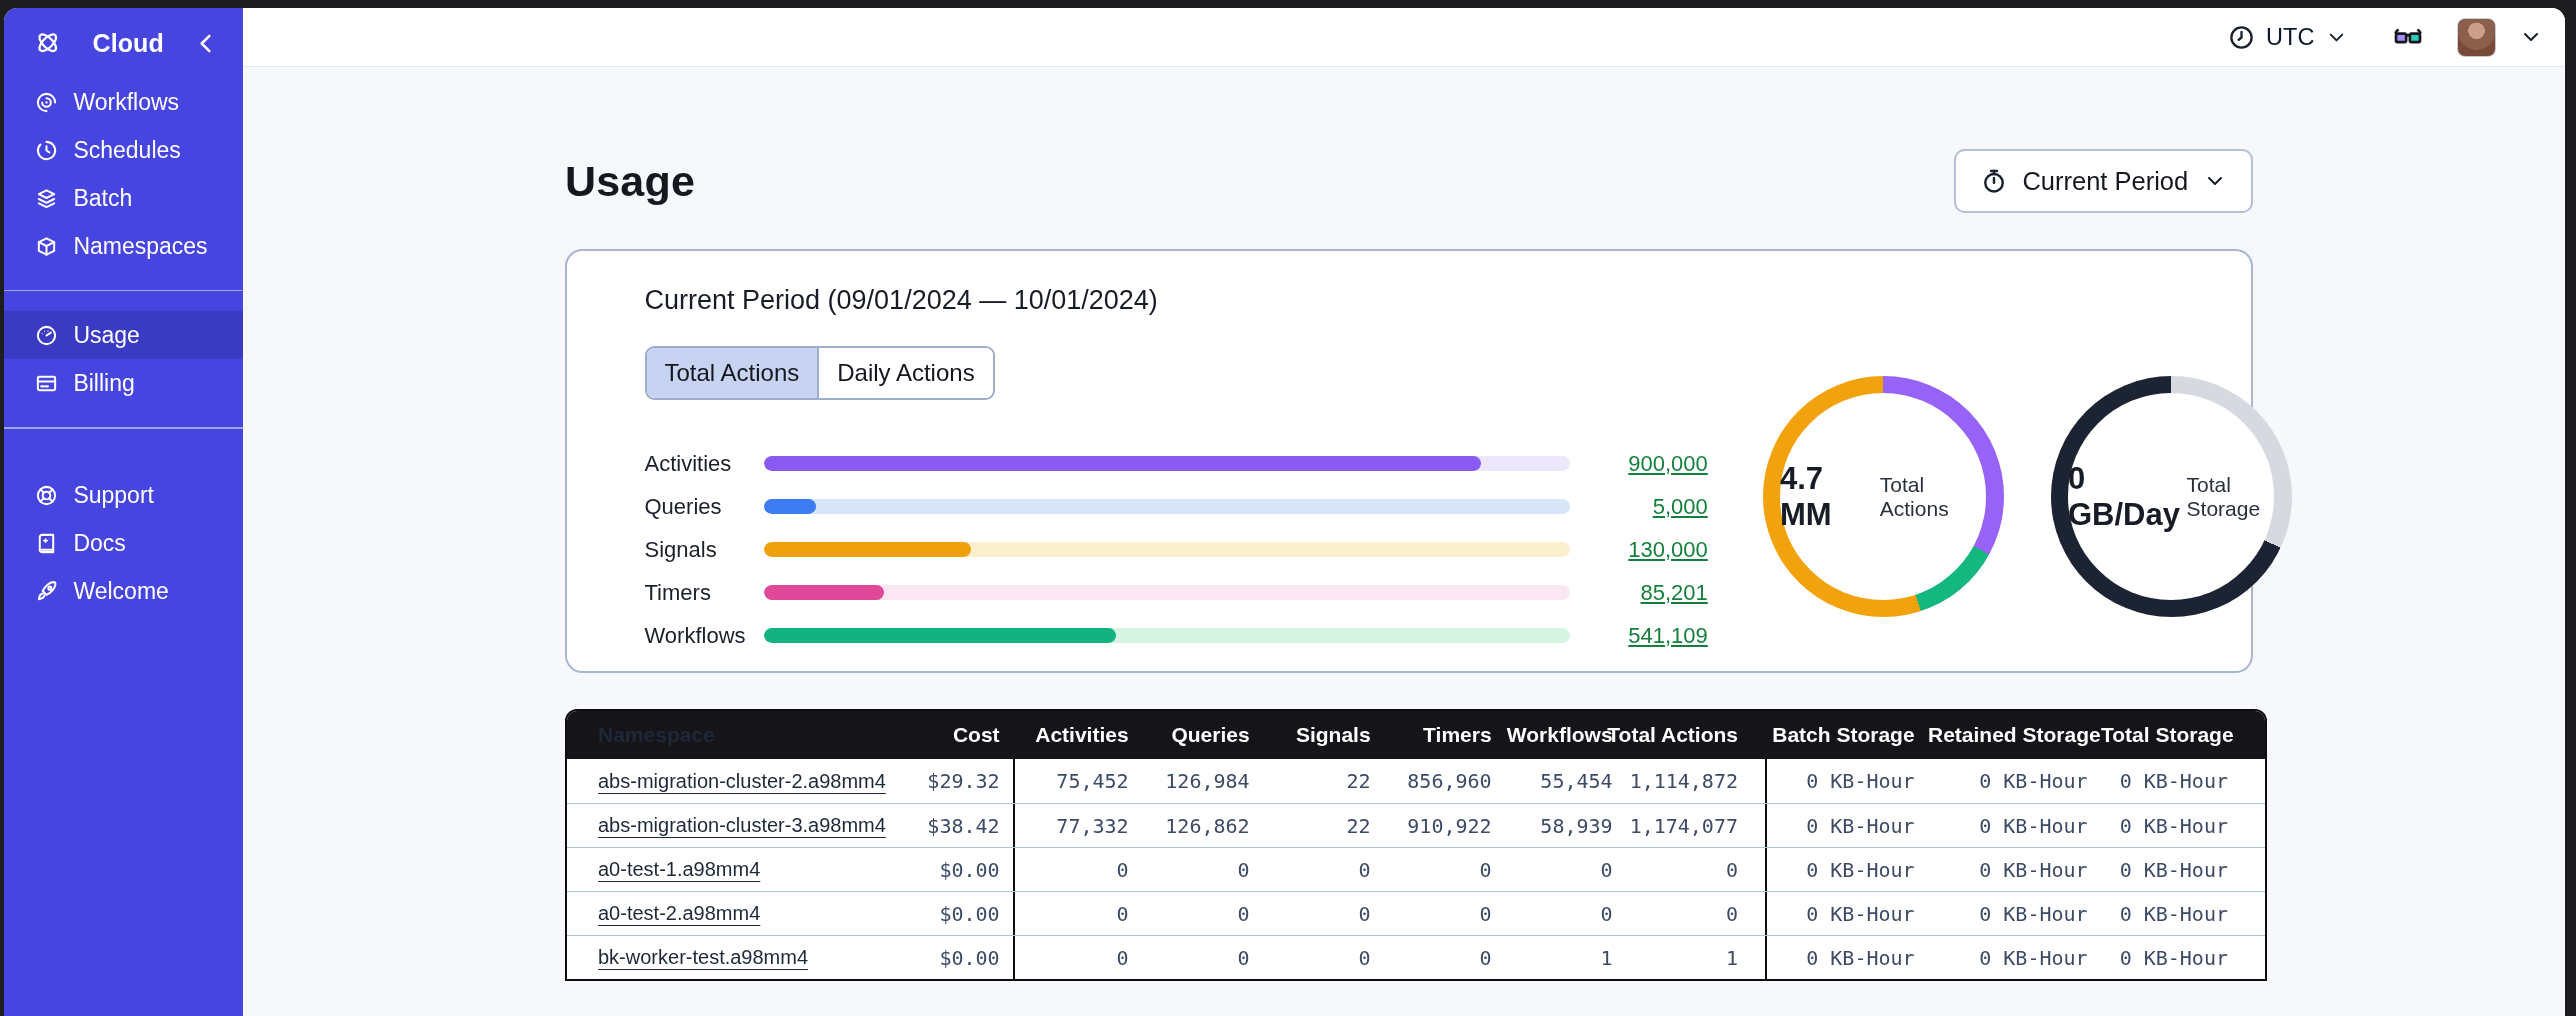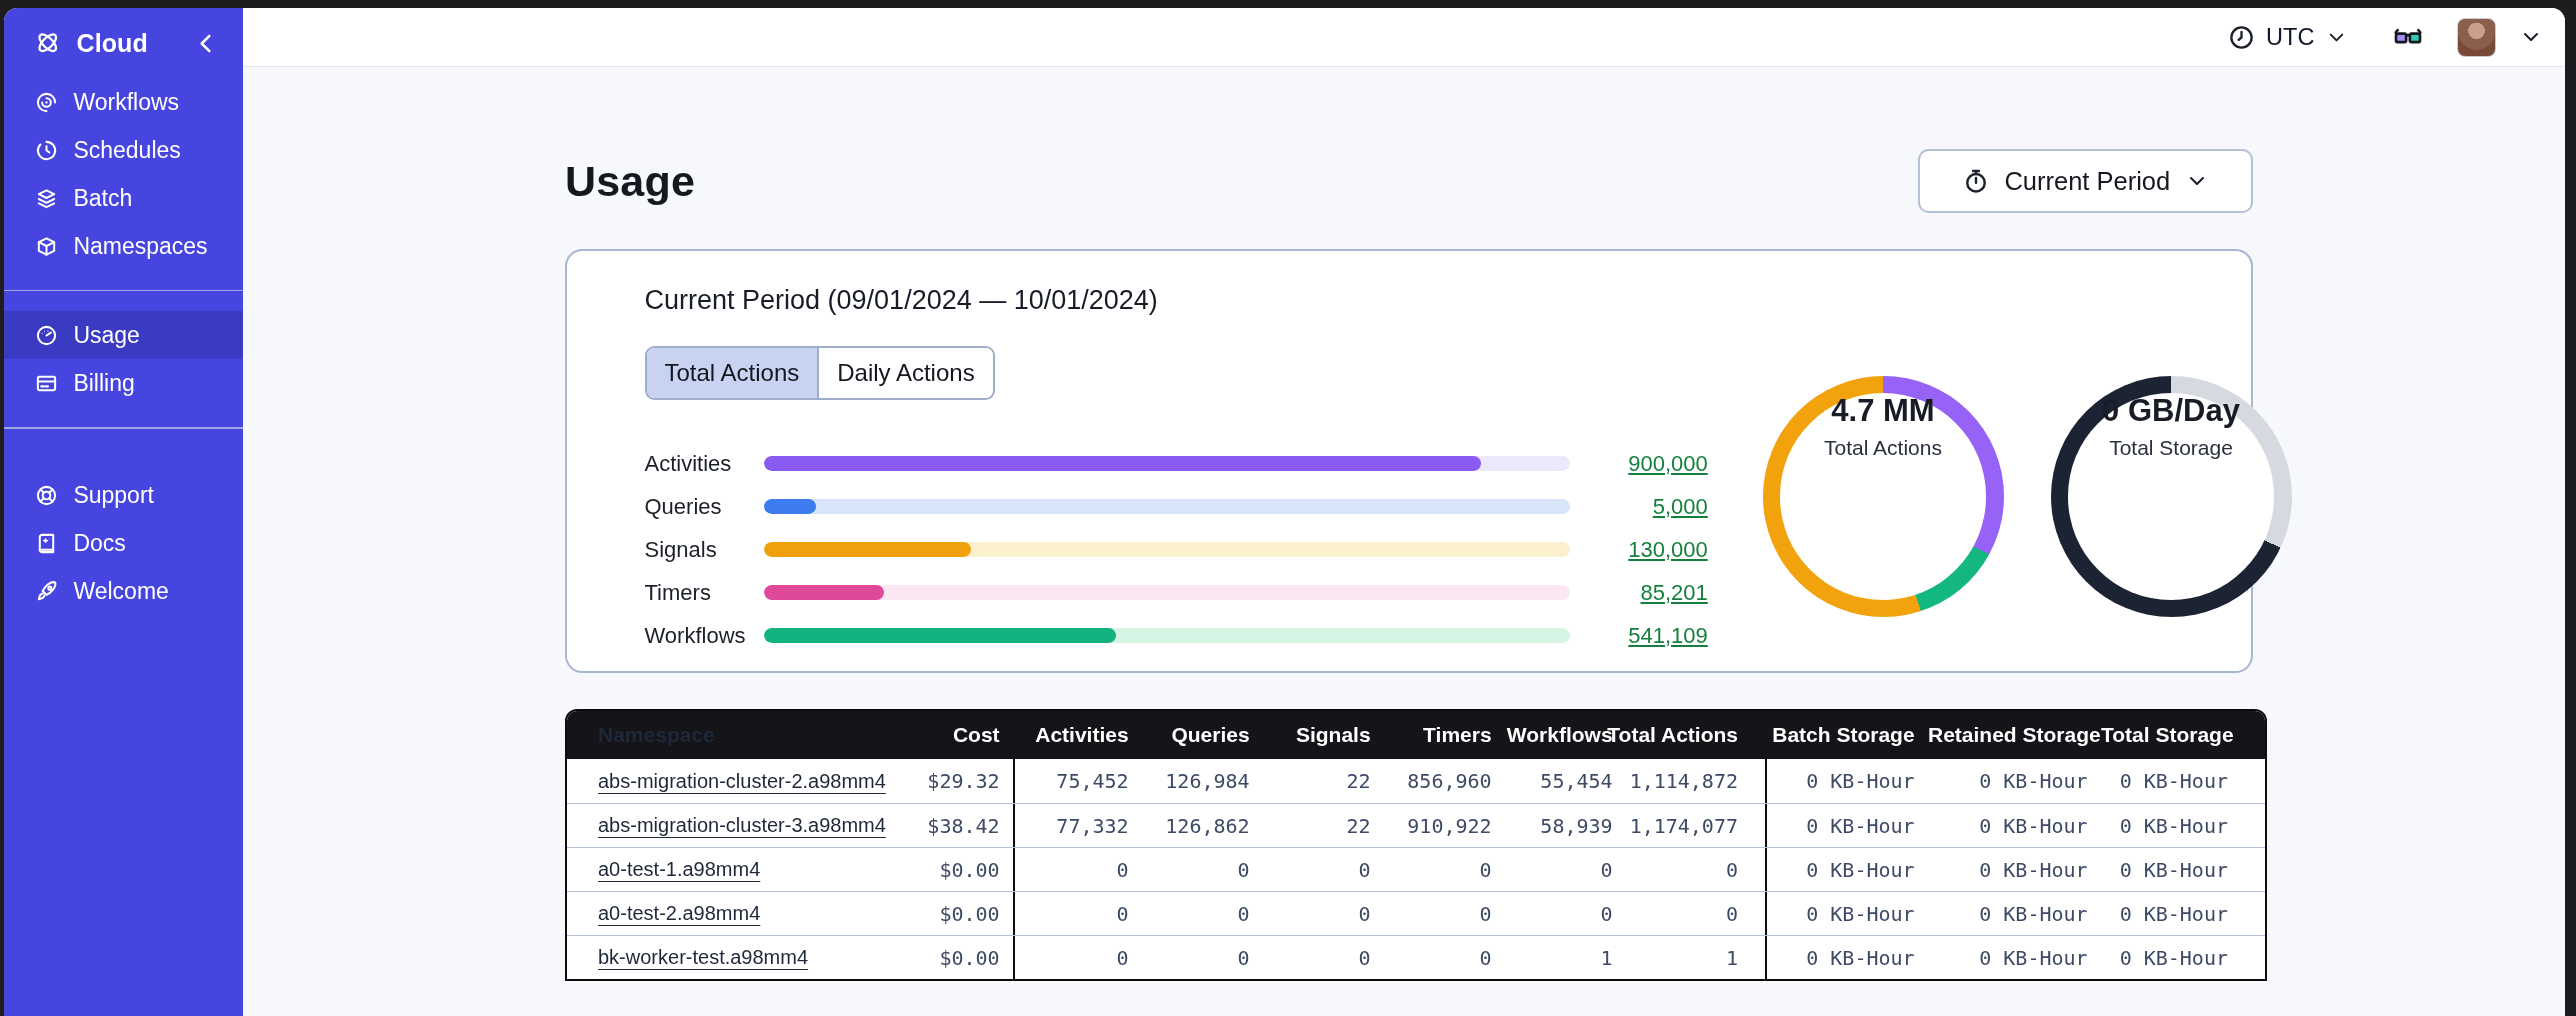--- a/index.html
+++ b/index.html
@@ -7,21 +7,21 @@
   body { font-family:"Liberation Sans", sans-serif; }
 
   .window { position:absolute; left:4px; top:8px; right:10.7px; bottom:-40px;
     border-radius:13.4px 13.4px 0 0; overflow:hidden; display:flex; background:#f6f8fb; }
 
   
   .sidebar { width:239px; flex:0 0 239px; background:#4745df; color:#fff;
     display:flex; flex-direction:column; }
   .brand-row { display:flex; align-items:center; height:70px; padding:0 25.5px 0 31px; }
   .brand-row .logo { width:25.5px; height:25.5px; flex:0 0 25.5px; }
-  .brand-label { font-size:25px; font-weight:600; margin-left:16px; flex:1; letter-spacing:0.1px; }
+  .brand-label { font-size:25px; font-weight:600; margin-left:32px; flex:1; letter-spacing:0.1px; }
   .collapse-btn { width:23px; height:23px; cursor:pointer; }
   .nav { list-style:none; }
   .nav-item { display:flex; align-items:center; height:48px; padding-left:31px;
     font-size:23px; cursor:pointer; }
   .nav-item.active { background:#3a3ac2; }
   .nav-item .icon { width:23px; height:23px; flex:0 0 23px; margin-right:15.4px; }
   .nav-divider { height:1.3px; background:#b0b7e4; opacity:.85; margin:20px 0; }
   .spacer-sm { height:23px; }
 
   
@@ -35,21 +35,21 @@
   .avatar { width:39px; height:39px; border-radius:8px; margin-left:27px; cursor:pointer;
     background:radial-gradient(circle at 50% 32%, #caa08b 0 26%, #8a5f4c 27% 60%, #7a4a38 61% 100%);
     border:0.7px solid #c9ccd4; }
   .user-chevron { margin-left:17.4px; cursor:pointer; }
 
   .content { flex:1; padding:0 0 0 322px; }
 
   .page-header { margin-top:82px; width:1688px; height:64px;
     display:flex; align-items:center; justify-content:space-between; }
   .page-title { font-size:43px; font-weight:600; color:#15181f; letter-spacing:0.2px; }
-  .period-btn { height:64px; padding:0 42px; background:#fff; border:2px solid #b5c1d9;
+  .period-btn { height:64px; padding:0 24px; background:#fff; border:2px solid #b5c1d9;
     border-radius:10.7px; display:flex; align-items:center; gap:14.8px; cursor:pointer; }
   .period-btn-label { font-size:25.5px; color:#15181f; }
 
   
   .card { margin-top:36px; width:1688px; height:424px; background:#fff;
     border:2px solid #a9b6d2; border-radius:17.4px; padding:34px 29.5px 0 29.5px;
     display:flex; }
   .card-left { width:1066px; flex:0 0 1066px;margin-left:48px; }
   .card-title { font-size:27px; font-weight:500; color:#181c26; }
   .segmented { display:inline-flex; margin-top:29.5px; border:2px solid #9fadcc;
@@ -61,21 +61,21 @@
   .bars { margin-top:42px; }
   .bar-row { display:flex; align-items:center; height:43px; }
   .bar-label { width:119px; flex:0 0 119px; font-size:22px; color:#1c2029; }
   .bar-track { width:806px; flex:0 0 806px; height:14.8px; border-radius:7.4px; overflow:hidden; }
   .bar-fill { height:100%; border-radius:7.4px; }
   .bar-value { flex:1; text-align:right; font-size:22px; color:#15803d; padding-right:2.7px;text-decoration:underline; }
 
   .donuts { display:flex; gap:47px; margin-top:91px; margin-left:52px; }
   .donut { position:relative; width:241px; height:241px; border-radius:50%; }
   .donut-hole { position:absolute; inset:17.4px; background:#fff; border-radius:50%;
-    display:flex; flex-direction:column; align-items:center; gap:6.7px; }
+    display:flex; flex-direction:row; align-items:center; justify-content:center; gap:6.7px; }
   .donut-value { font-size:31px; font-weight:600; color:#181c26; }
   .donut-label { font-size:21px; color:#2a303c; }
 
   
   .usage-table { margin-top:36px; width:1702px; border:2px solid #0d0d10;
     border-radius:12px 12px 0 0; overflow:hidden; background:#fff; }
   .t-row { display:grid;
     grid-template-columns:316px 132px 127px 121px 121px 121px 121px 141px 161px 173px 162px;
     align-items:center; }
   .t-head { background:#141419; height:48px; }

